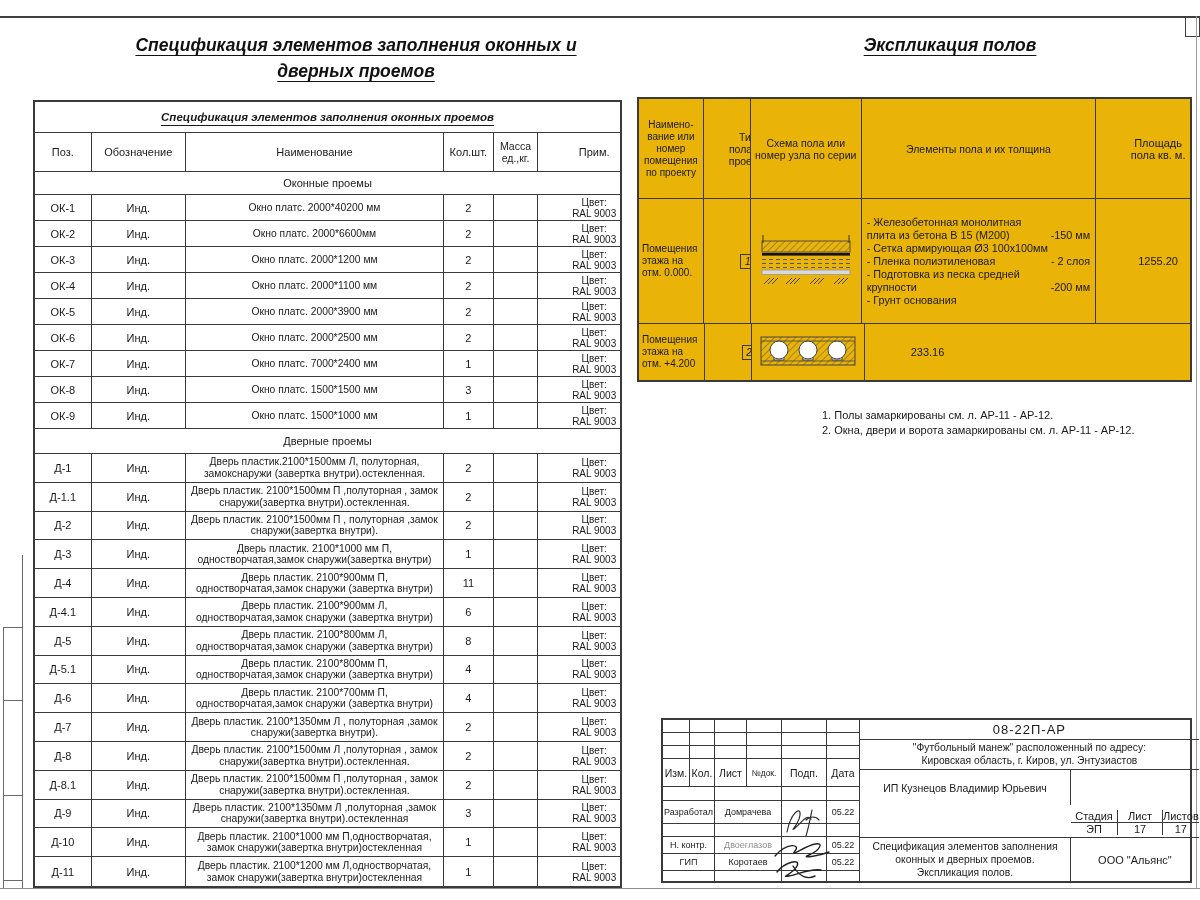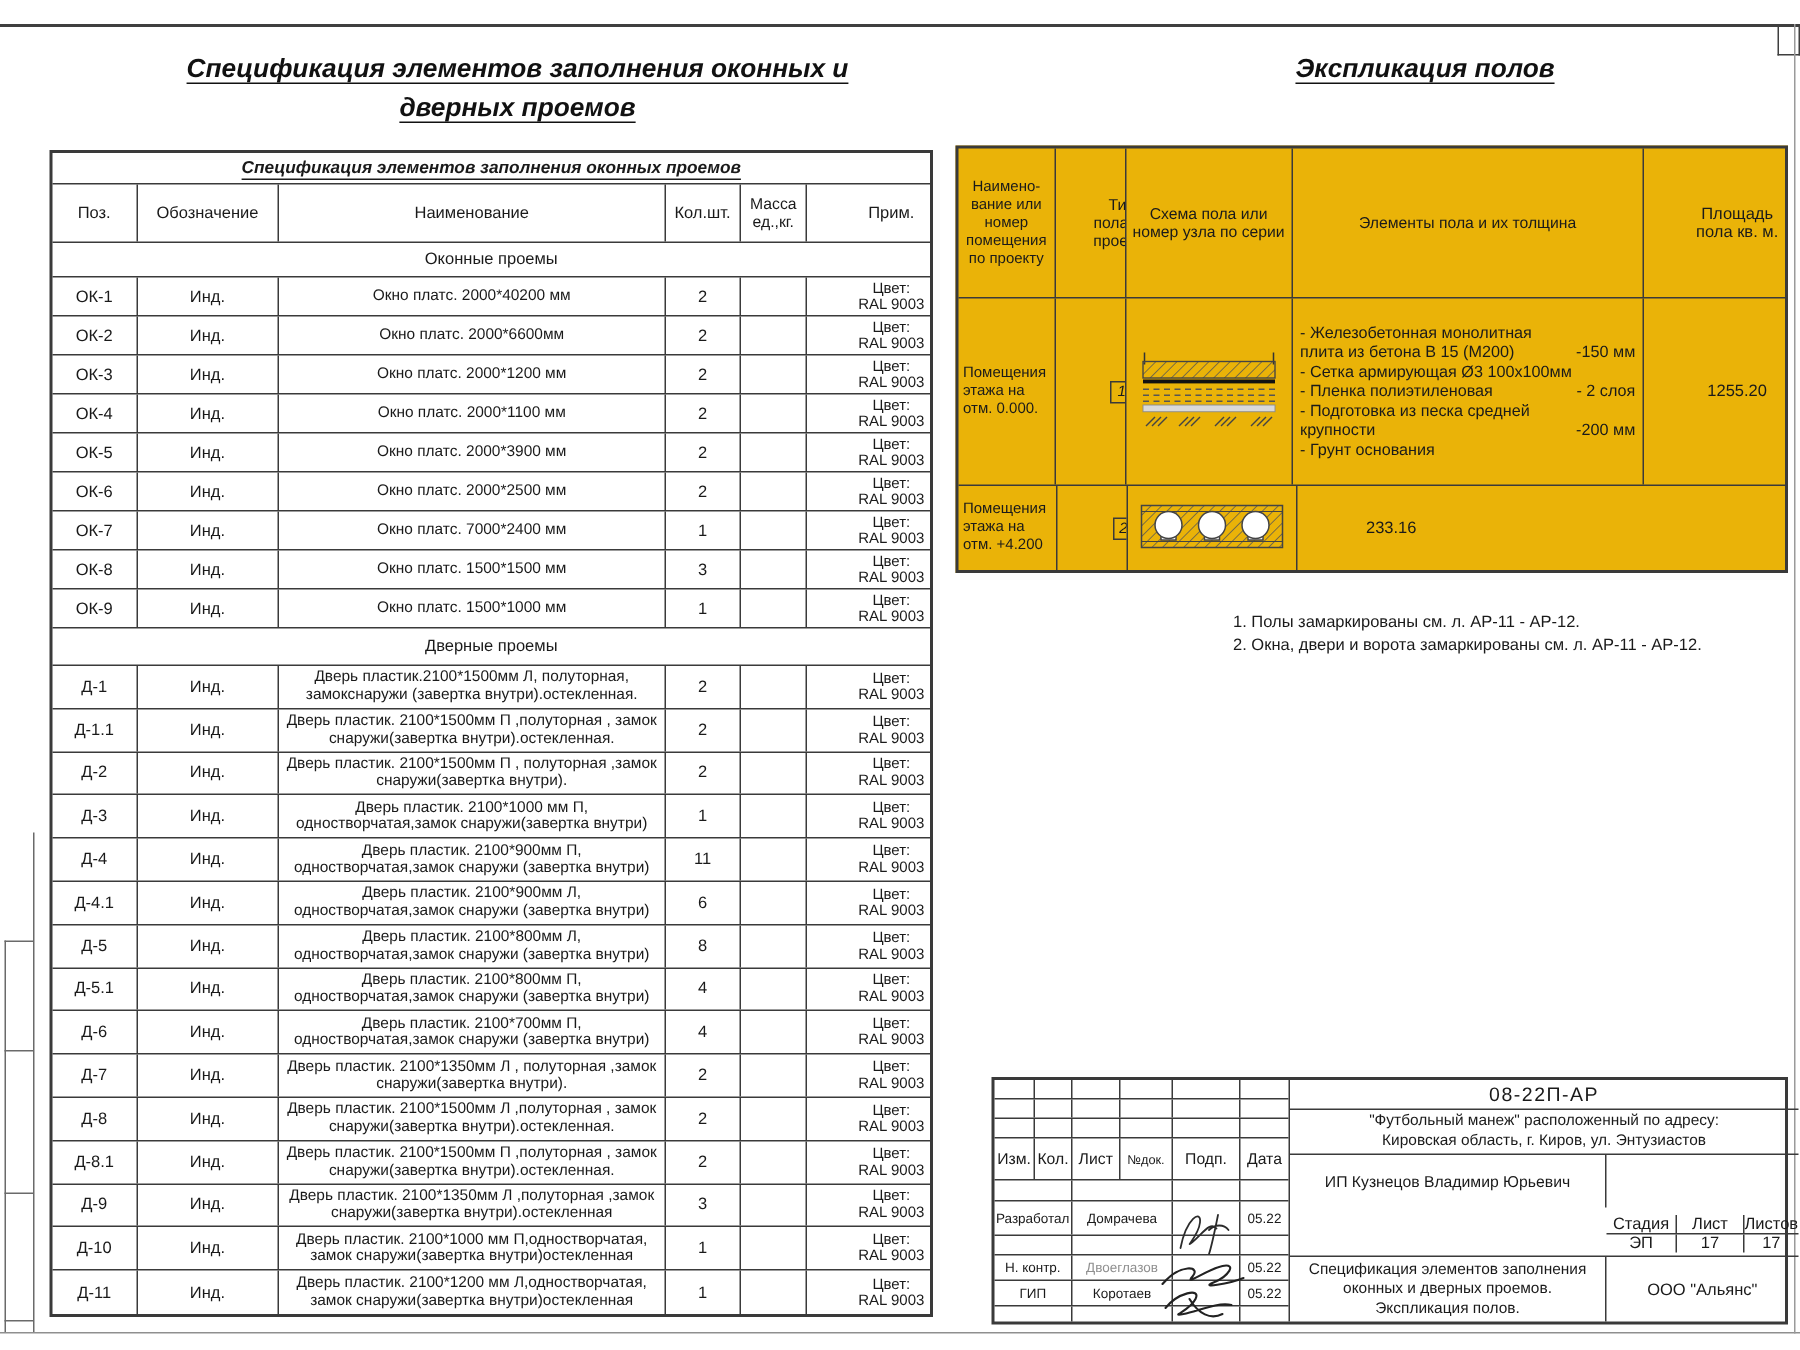--- a/index.html
+++ b/index.html
@@ -14,27 +14,27 @@
   .frame-line { position:absolute; background:#3f3f3f; }
   #frame-top    { left:0; top:16px; width:1200px; height:2px; }
   #frame-bottom { left:0; top:888px; width:1200px; height:1px; background:#8f8f8f; }
   #frame-right  { left:1196px; top:16px; width:1px; height:873px; background:#9a9a9a; }
   #corner-box { position:absolute; left:1185px; top:18px; width:15px; height:19px; border:1.5px solid #3f3f3f; border-top:none; background:#fff; }
   .edge-v { position:absolute; width:1px; background:#6a6a6a; }
   .edge-h { position:absolute; height:1px; background:#6a6a6a; }
 
   
   .main-title { position:absolute; font-style:italic; font-weight:bold; font-size:17.5px; text-align:center; color:#111; }
-  #spec-title { left:55px; top:32px; width:580px; line-height:26px; }
+  #spec-title { left:66px; top:32px; width:580px; line-height:26px; }
   #floors-title { left:795px; top:35px; width:310px; }
   .u { text-decoration:underline; text-underline-offset:4px; text-decoration-thickness:1px; }
 
   
   #spec-table { position:absolute; left:33px; top:100px; width:589px; border:2px solid #3a3a3a; background:#fff; }
-  .spec-caption { height:21px; border-bottom:1px solid #3a3a3a; display:flex; align-items:center; justify-content:center;
+  .spec-caption { height:31px; border-bottom:1px solid #3a3a3a; display:flex; align-items:center; justify-content:center;
                   font-style:italic; font-weight:bold; font-size:11.5px; }
   .spec-head { display:flex; height:39px; border-bottom:1px solid #3a3a3a; font-size:11px; }
   .cell { border-right:1px solid #3a3a3a; display:flex; flex-direction:column; align-items:center; justify-content:center;
           text-align:center; padding:1px 2px; overflow:hidden; }
   .cell:last-child { border-right:none;padding-left:32px; }
   .c-pos  { width:57px; }
   .c-mark { width:95px; }
   .c-name { width:260px; }
   .c-qty  { width:50px; }
   .c-mass { width:45px; font-size:10.5px; line-height:12px; }

